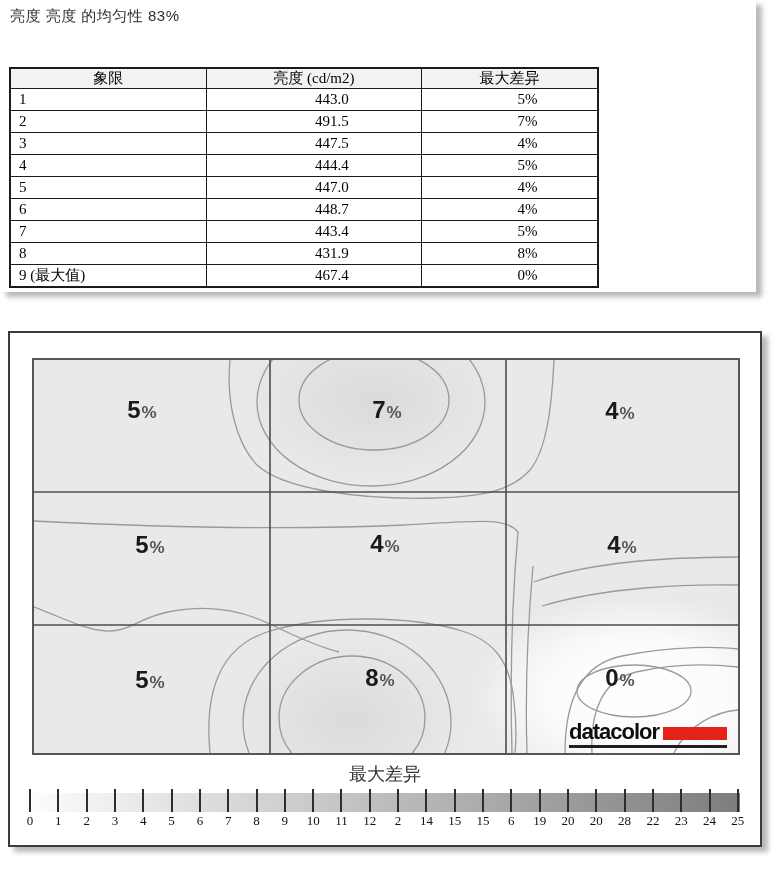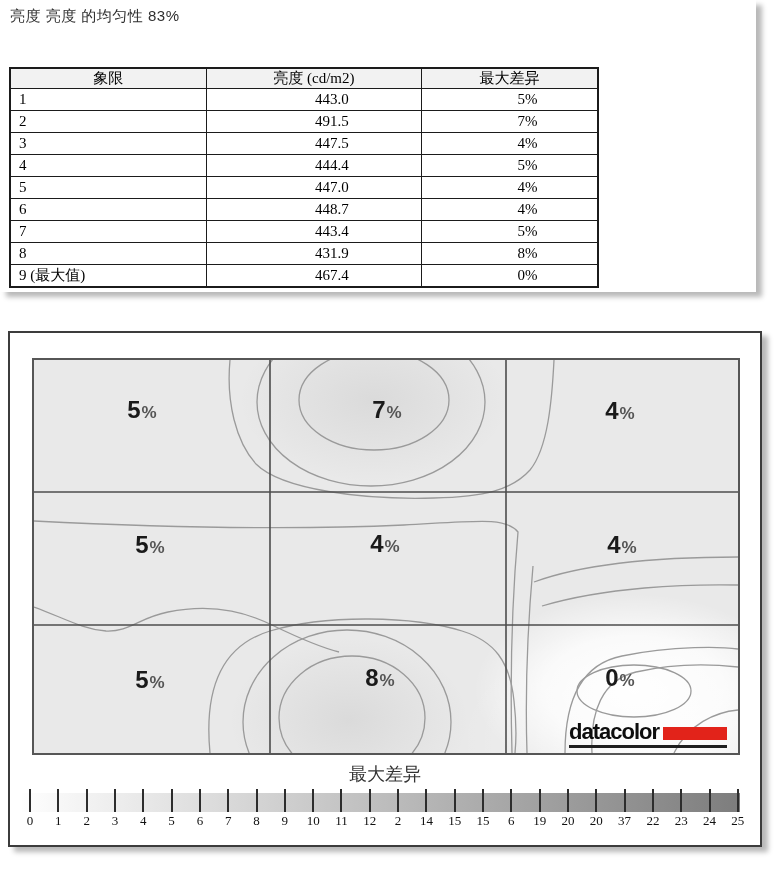--- a/index.html
+++ b/index.html
@@ -259,21 +259,21 @@
       <div class="tick">
           <span class="tick-mark"></span>
           <span class="tick-label">20</span>
         </div>
       <div class="tick">
           <span class="tick-mark"></span>
           <span class="tick-label">20</span>
         </div>
       <div class="tick">
           <span class="tick-mark"></span>
-          <span class="tick-label">37</span>
+          <span class="tick-label">28</span>
         </div>
       <div class="tick">
           <span class="tick-mark"></span>
           <span class="tick-label">22</span>
         </div>
       <div class="tick">
           <span class="tick-mark"></span>
           <span class="tick-label">23</span>
         </div>
       <div class="tick">

